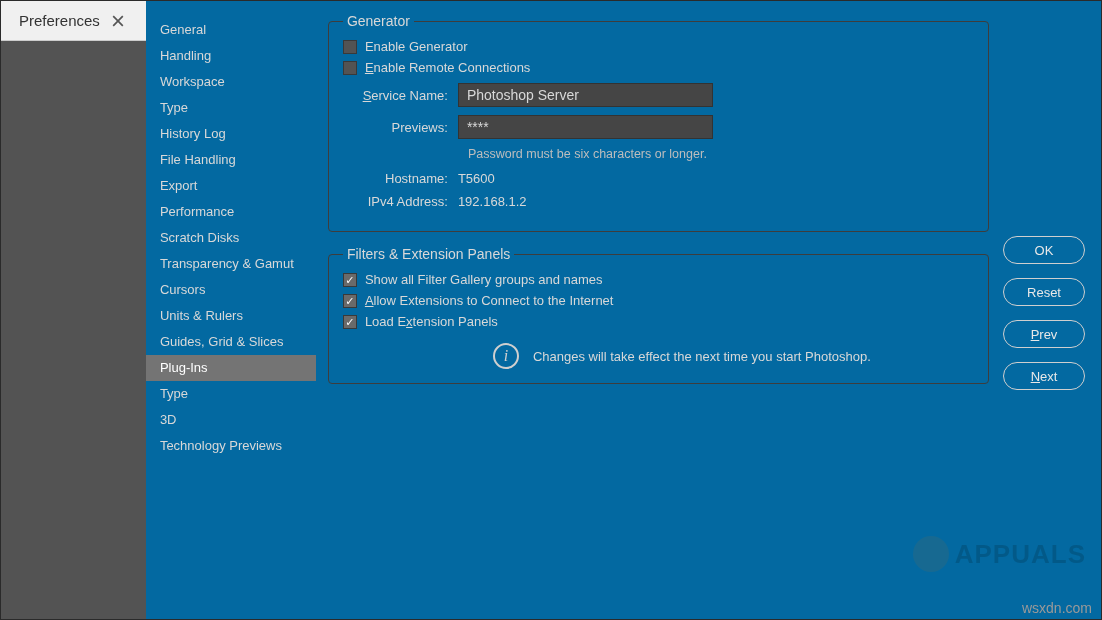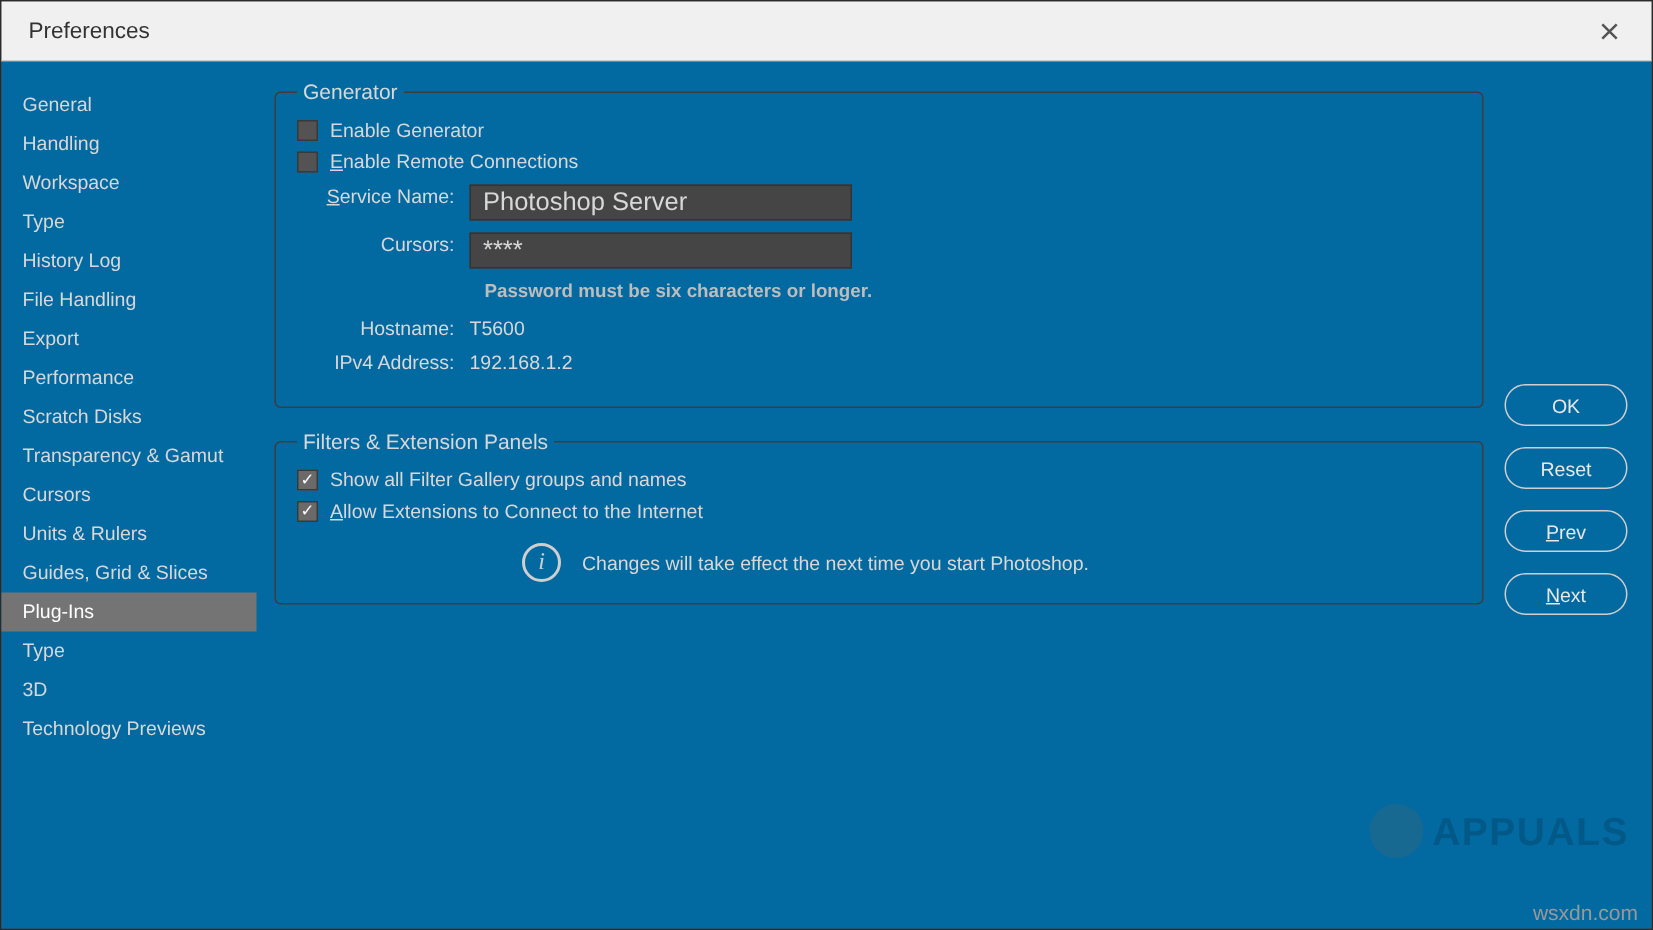--- a/index.html
+++ b/index.html
@@ -12,21 +12,21 @@
       height: 620px;
       overflow: hidden;
       position: relative;
     }
     .window {
       width: 1102px;
       height: 620px;
       background: #535353;
       border: 1px solid #2a2a2a;
       display: flex;
-      flex-direction: column;
+      flex-direction: row;
     }
     .titlebar {
       height: 40px;
       background: #f0f0f0;
       color: #333;
       display: flex;
       align-items: center;
       padding: 0 10px;
       border-bottom: 1px solid #ccc;
       justify-content: space-between;
@@ -102,46 +102,45 @@
       background: #6a6a6a;
     }
     .checkbox.checked::after {
       content: "✓";
       color: #fff;
       font-size: 11px;
       line-height: 1;
     }
     .form-row {
       display: flex;
-      align-items: flex-start;
+      align-items: center;
       margin: 8px 0;
     }
     .form-label {
       width: 115px;
       text-align: right;
       padding-right: 10px;
       color: #d8d8d8;
     }
     .form-input {
       width: 255px;
       height: 24px;
       background: #454545;
       border: 1px solid #333;
       color: #d8d8d8;
       padding: 2px 8px;
-      font-size: 17px;
+      font-size: 14px;
       font-family: inherit;
     }
     .hint {
       margin-left: 125px;
       color: #bdbdbd;
       font-size: 12.5px;
       margin-top: 2px;
       margin-bottom: 10px;
-      font-weight: bold;
     }
     .info-row {
       display: flex;
       align-items: center;
       margin-top: 14px;
       gap: 14px;
       padding-left: 150px;
     }
     .info-icon {
       width: 26px; height: 26px;
@@ -256,21 +255,21 @@
           <span class="checkbox"></span>
           <span><span class="u">E</span>nable Remote Connections</span>
         </div>
 
         <div class="form-row">
           <div class="form-label"><span class="u">S</span>ervice Name:</div>
           <input class="form-input" value="Photoshop Server" style="">
         </div>
 
         <div class="form-row">
-          <div class="form-label">Cursors:</div>
+          <div class="form-label">Previews:</div>
           <input class="form-input" value="****" style="">
         </div>
 
         <div class="hint">Password must be six characters or longer.</div>
 
         <div class="form-row">
           <div class="form-label">Hostname:</div>
           <div>T5600</div>
         </div>
 
@@ -286,20 +285,24 @@
         <div class="row">
           <span class="checkbox checked"></span>
           <span>Show all Filter Gallery groups and names</span>
         </div>
 
         <div class="row">
           <span class="checkbox checked"></span>
           <span><span class="u">A</span>llow Extensions to Connect to the Internet</span>
         </div>
 
+        <div class="row">
+          <span class="checkbox checked"></span>
+          <span>Load E<span class="u">x</span>tension Panels</span>
+        </div>
 
         <div class="info-row">
           <div class="info-icon">i</div>
           <div>Changes will take effect the next time you start Photoshop.</div>
         </div>
       </fieldset>
 
     </div>
 
     <div class="button-col">

